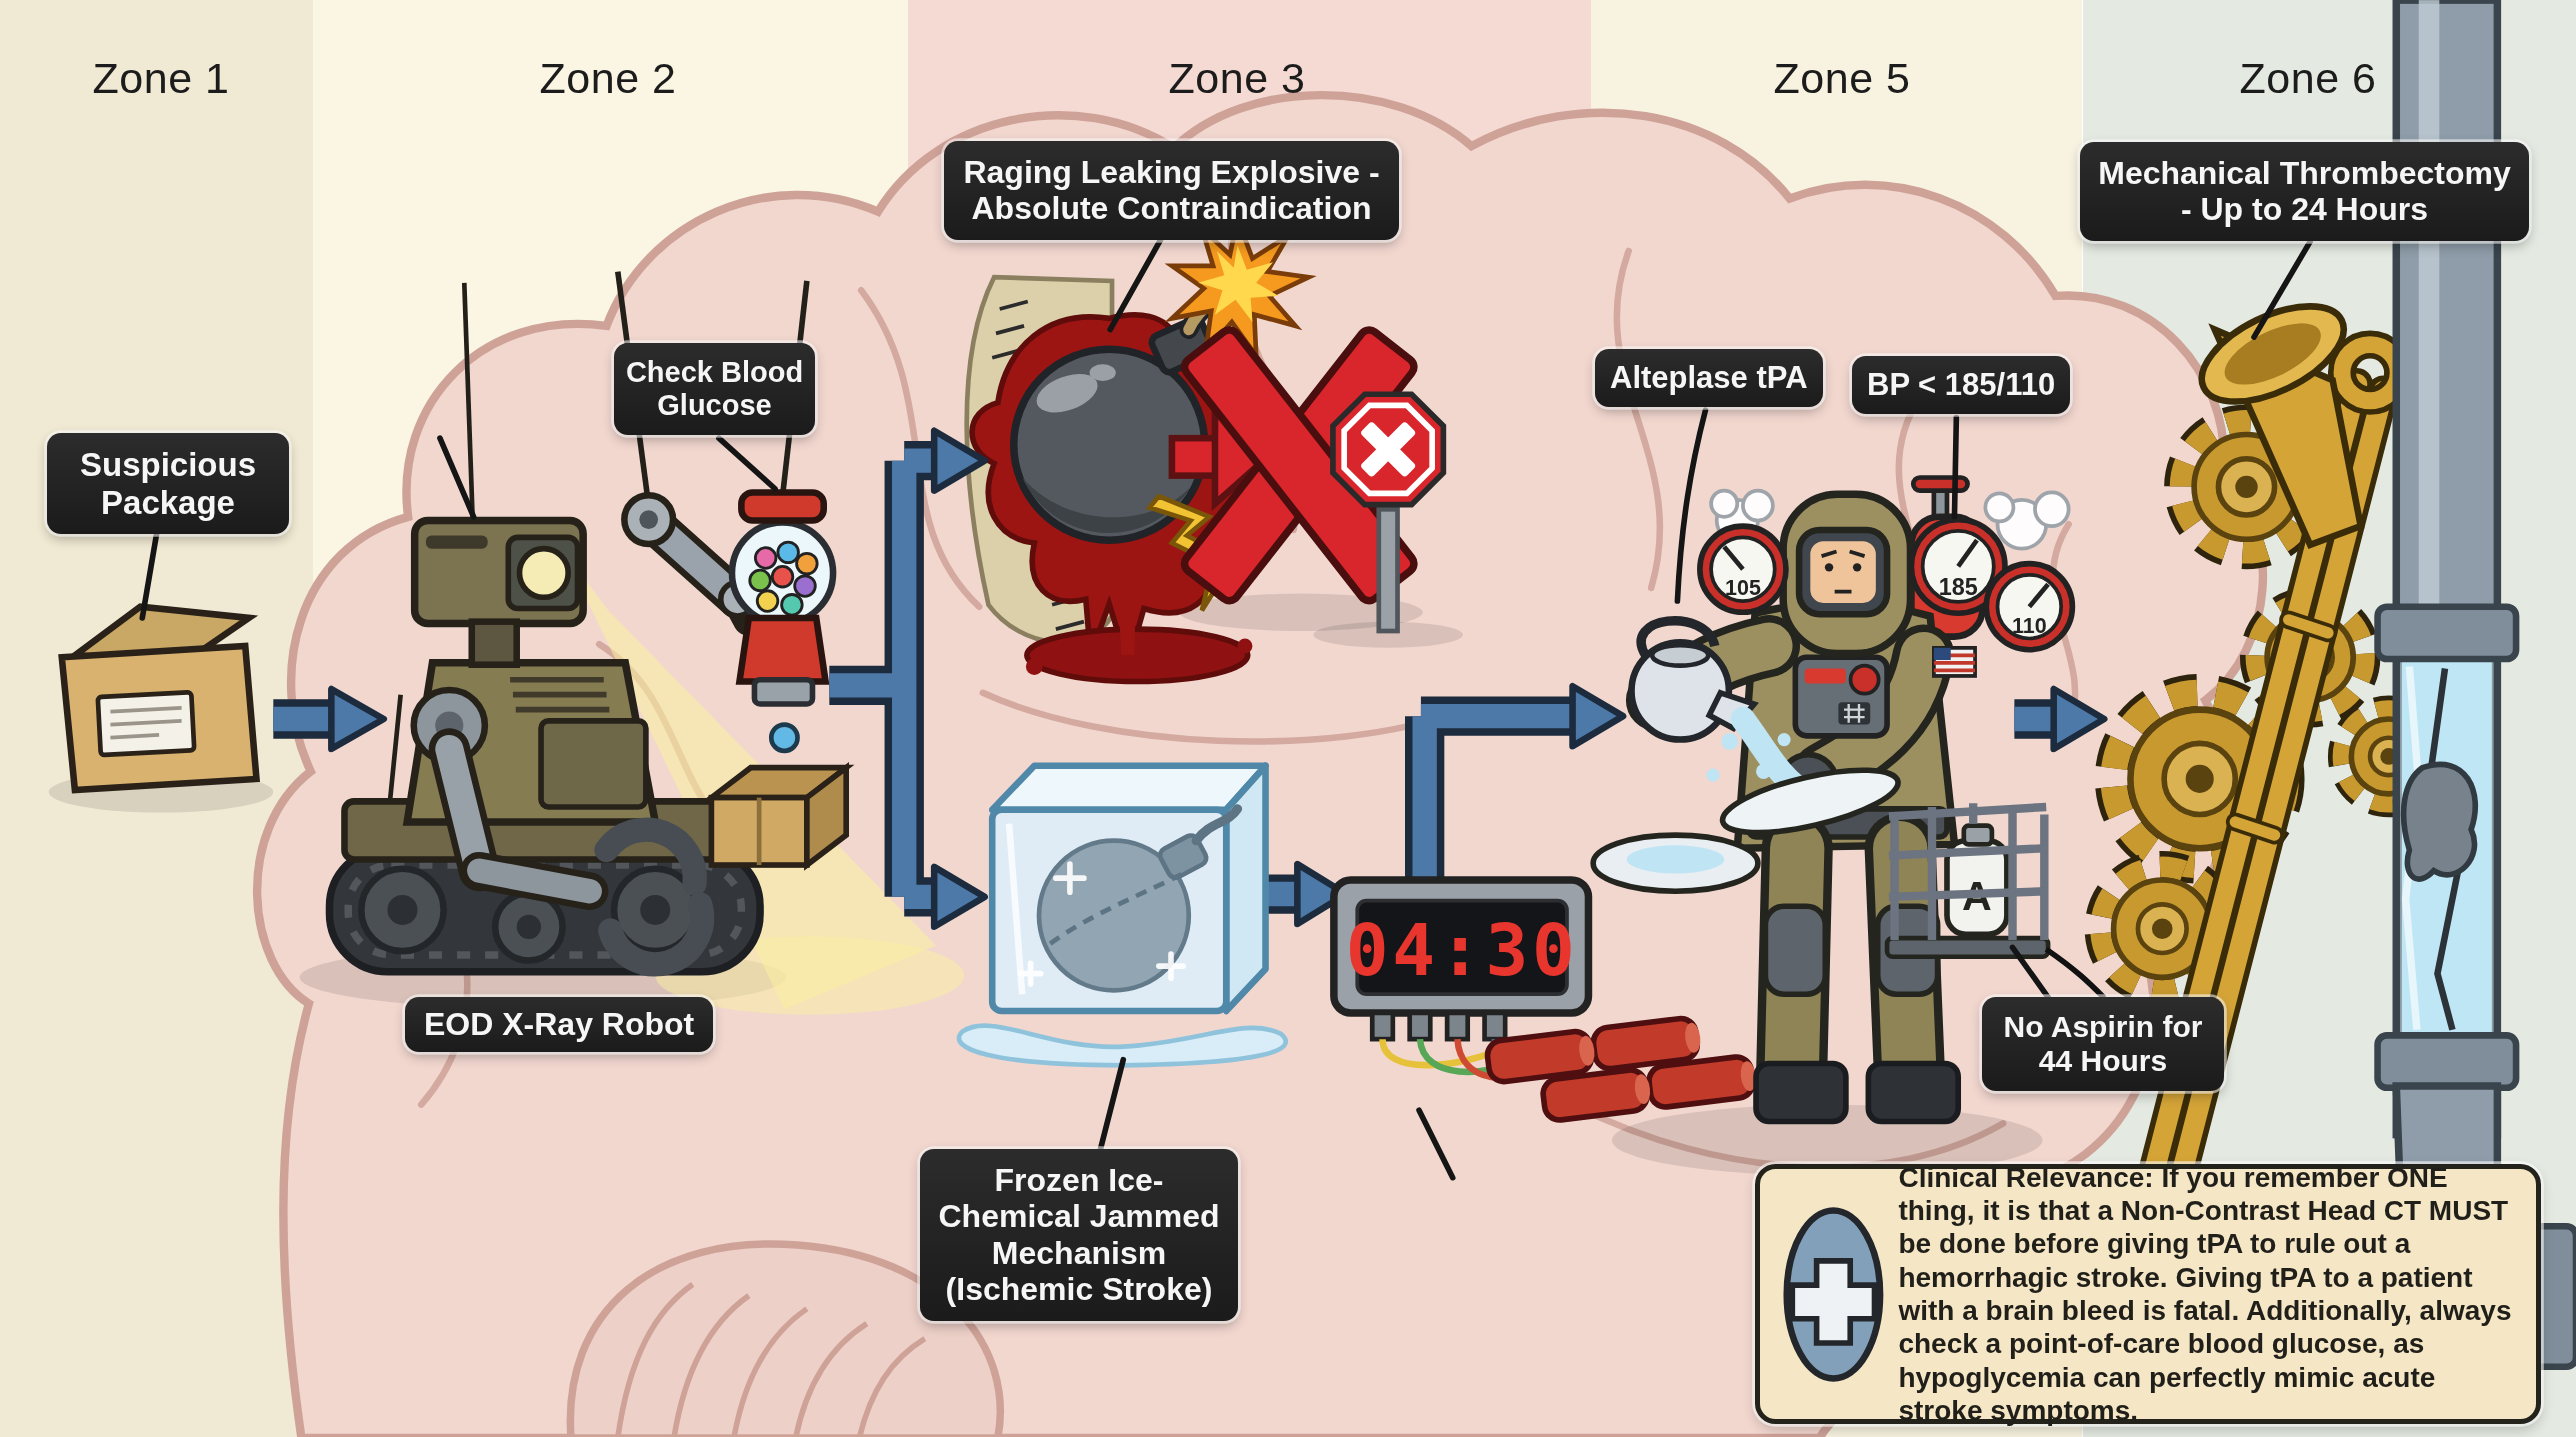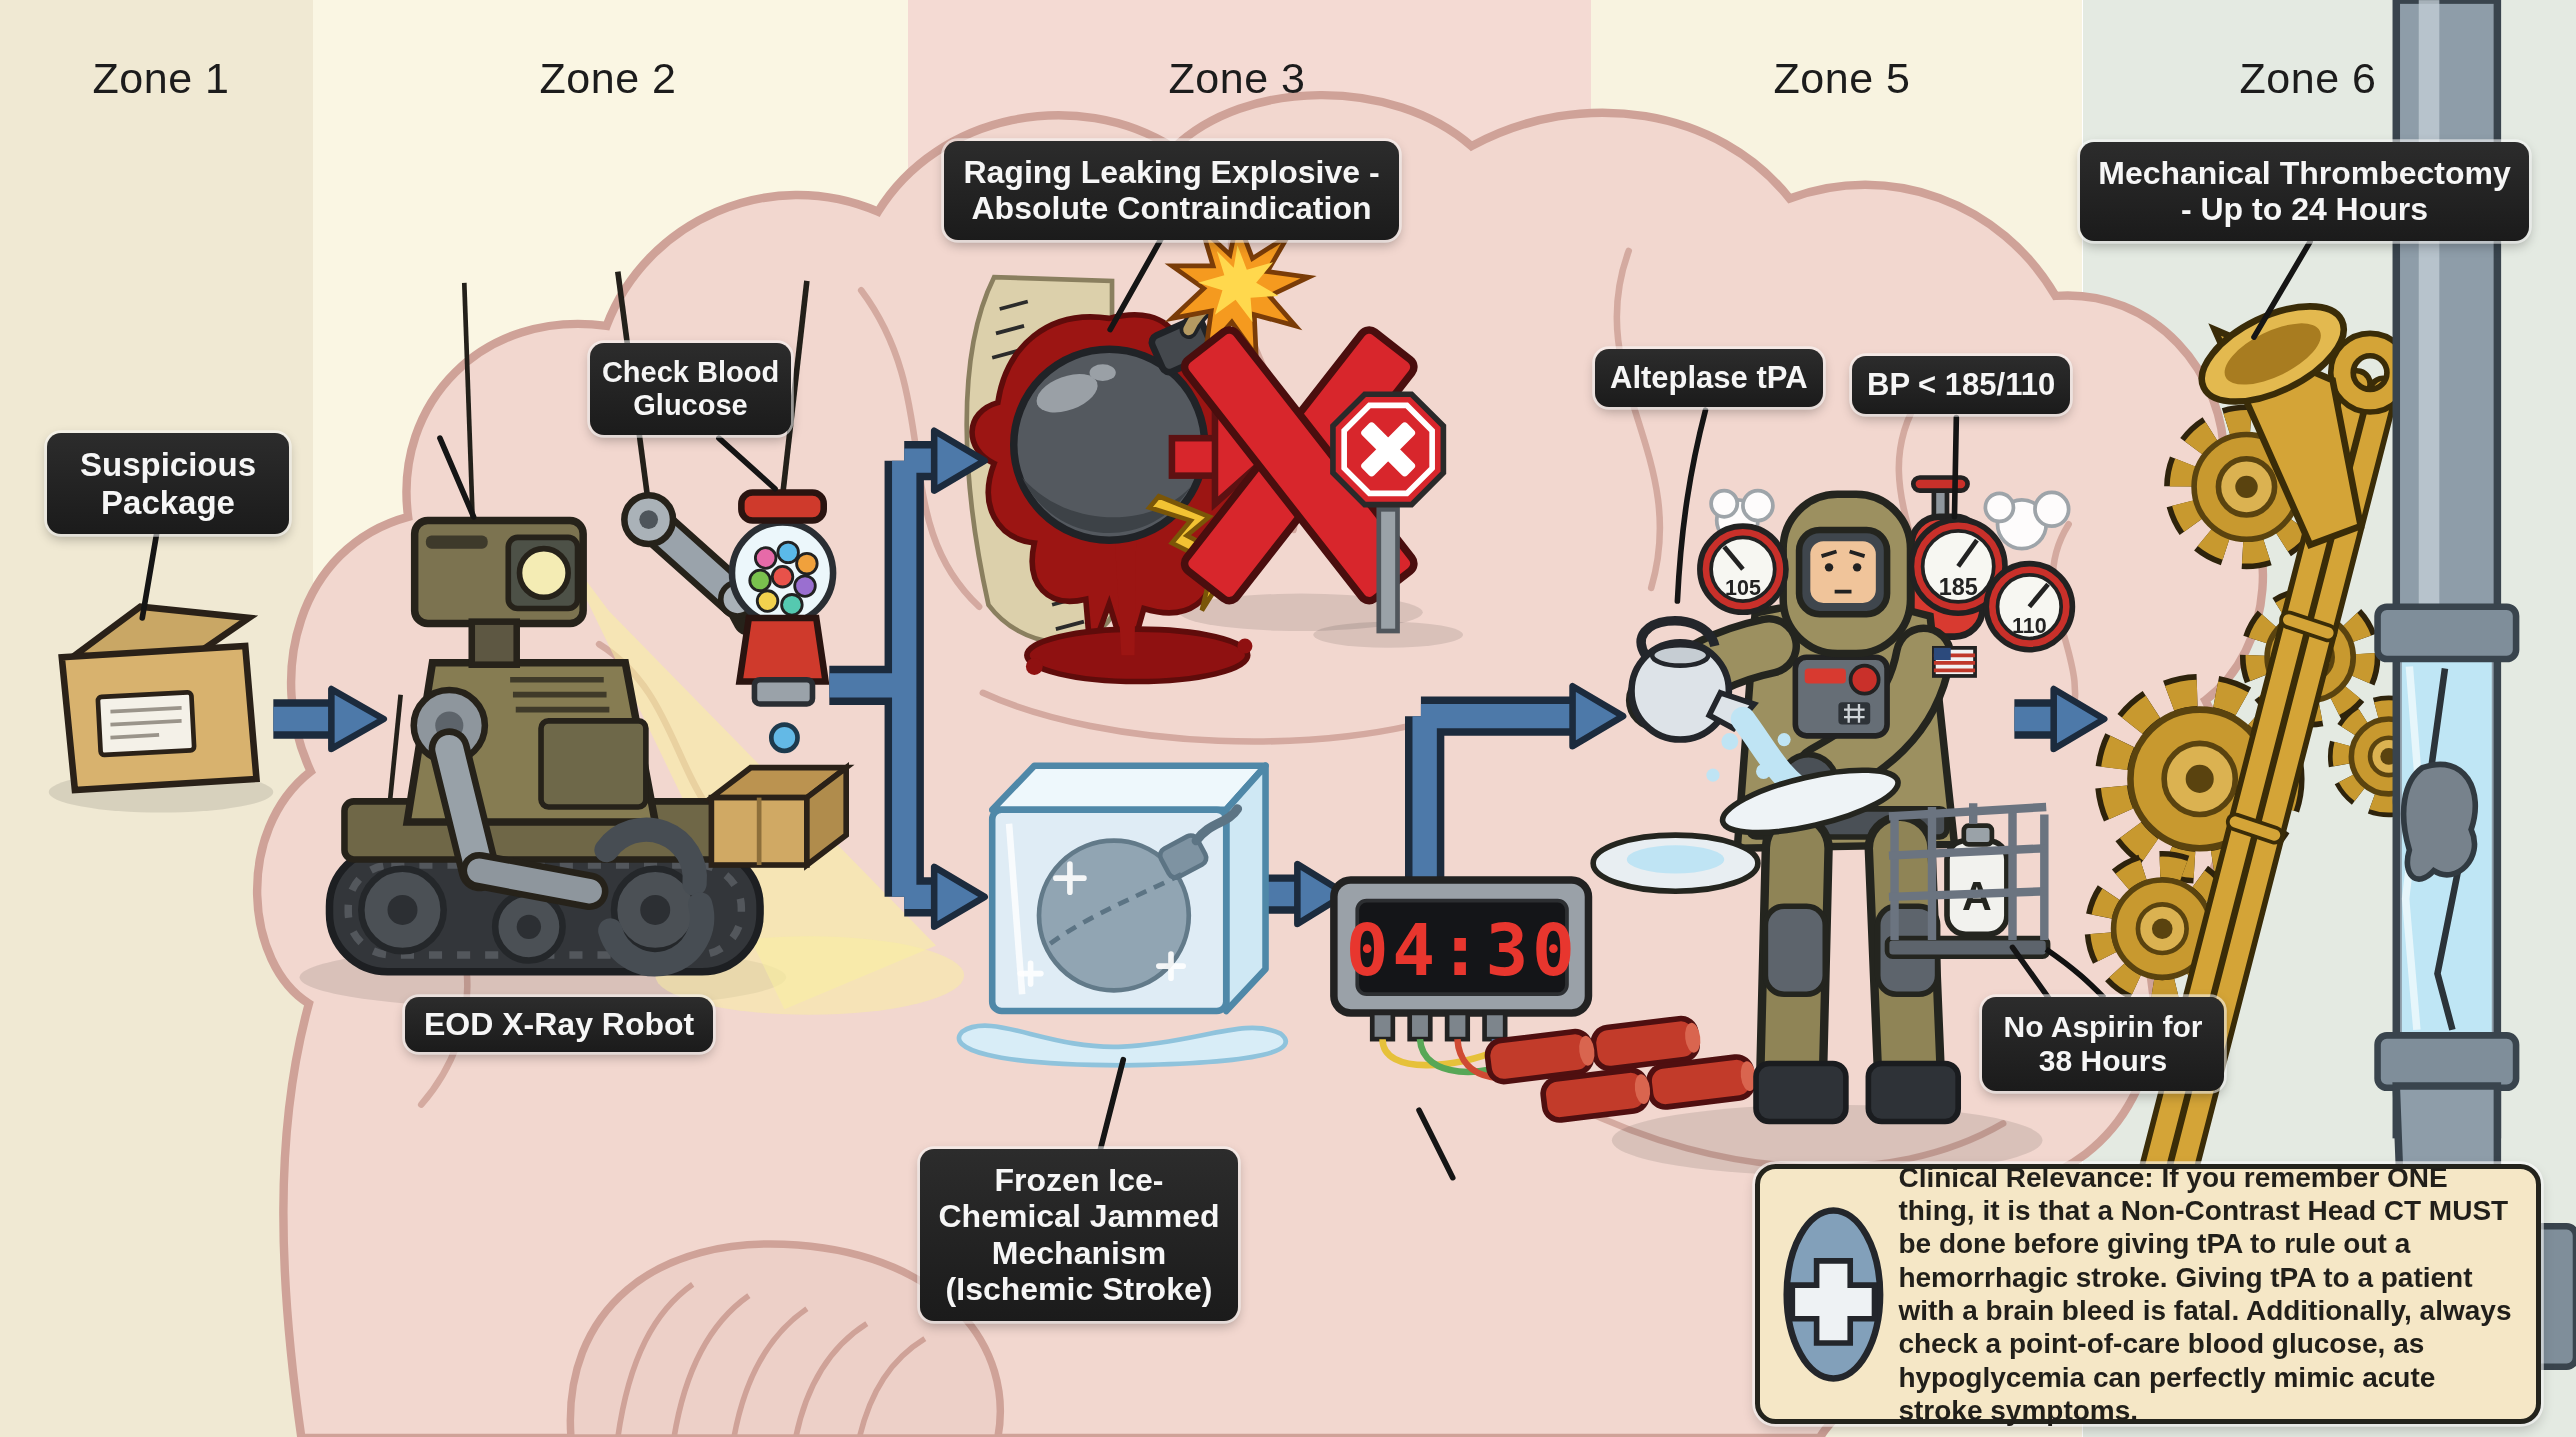--- a/index.html
+++ b/index.html
@@ -452,27 +452,27 @@
     </g>
   </svg>
 
   <div class="zone-h" style="left:161px">Zone 1</div>
   <div class="zone-h" style="left:608px">Zone 2</div>
   <div class="zone-h" style="left:1237px">Zone 3</div>
   <div class="zone-h" style="left:1842px">Zone 5</div>
   <div class="zone-h" style="left:2308px">Zone 6</div>
 
   <div class="tag" style="left:47px;top:433px;width:242px;font-size:33px">Suspicious Package</div>
-  <div class="tag" style="left:590px;top:343px;width:201px;font-size:29px;padding:13px 6px">Check Blood Glucose</div>
+  <div class="tag" style="left:614px;top:343px;width:201px;font-size:29px;padding:13px 6px">Check Blood Glucose</div>
   <div class="tag nowrap" style="left:405px;top:997px;font-size:32px;padding:9.4px 19px">EOD X-Ray Robot</div>
   <div class="tag" style="left:944px;top:141px;width:455px;font-size:32px">Raging Leaking Explosive - Absolute Contraindication</div>
   <div class="tag" style="left:920px;top:1149px;width:318px;font-size:32px">Frozen Ice-Chemical Jammed Mechanism (Ischemic Stroke)</div>
   <div class="tag nowrap" style="left:1595px;top:349px;font-size:31px;padding:11.2px 15px">Alteplase tPA</div>
   <div class="tag nowrap" style="left:1852px;top:356px;font-size:31px;padding:11.2px 15px">BP &lt; 185/110</div>
-  <div class="tag" style="left:1982px;top:997px;width:242px;font-size:30px">No Aspirin for 38 Hours</div>
+  <div class="tag" style="left:1982px;top:997px;width:242px;font-size:30px">No Aspirin for 44 Hours</div>
   <div class="tag" style="left:2080px;top:142px;width:449px;font-size:32px">Mechanical Thrombectomy - Up to 24 Hours</div>
 
   <div class="clinical">
     <svg width="105" height="183" viewBox="0 0 112 196">
       <ellipse cx="56" cy="98" rx="50" ry="90" fill="#82a0ba" stroke="#23262b" stroke-width="7"></ellipse>
       <path d="M 38 62 h 36 v 26 h 26 v 36 h -26 v 26 h -36 v -26 h -26 v -36 h 26 Z" fill="#eef2f4" stroke="#23262b" stroke-width="6"></path>
     </svg>
     <div class="clinical-text">Clinical Relevance: If you remember ONE thing, it is that a Non-Contrast Head CT MUST be done before giving tPA to rule out a hemorrhagic stroke. Giving tPA to a patient with a brain bleed is fatal. Additionally, always check a point-of-care blood glucose, as hypoglycemia can perfectly mimic acute stroke symptoms.</div>
   </div>
 

